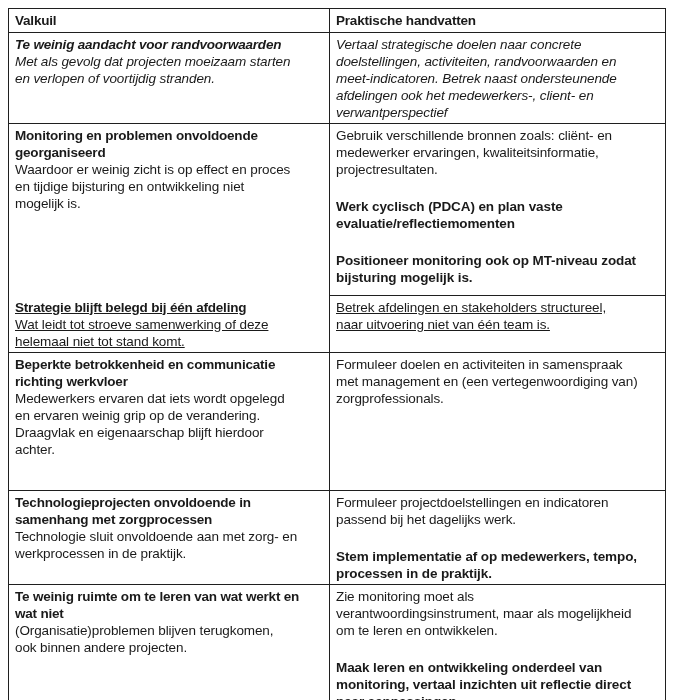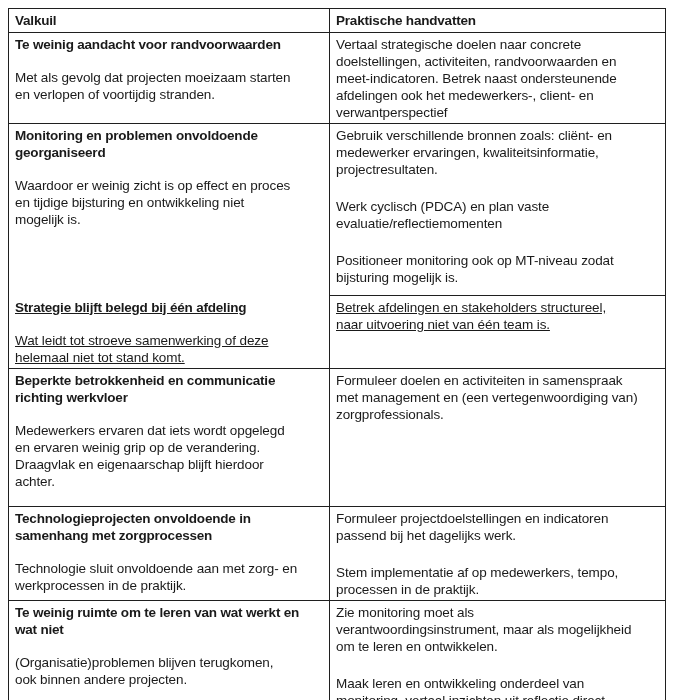--- a/index.html
+++ b/index.html
@@ -36,44 +36,44 @@
     line-height: 17px;
     letter-spacing: -0.1px;
     text-align: left;
     overflow: hidden;
   }
   .doc-table th {
     font-weight: bold;
     letter-spacing: -0.2px;
   }
   tr.h-header { height: 24px; }
-  tr.h-r1 { height: 91px; }
+  tr.h-r1 { height: 91px; font-style: italic; }
   tr.h-r2 { height: 172px; }
   tr.h-r3 { height: 57px; text-decoration: underline; }
   tr.h-r4 { height: 138px; }
   tr.h-r5 { height: 93px; }
   tr.h-r6 { height: 132px; }
   
   td.no-bottom { border-bottom-style: hidden; }
   td.no-top    { border-top-style: hidden; }
   .cell-title {
     font-weight: bold;
     letter-spacing: -0.2px;
     white-space: pre-line;
   }
   .cell-body {
     white-space: pre-line;
-    margin-top: 16px;
   }
   .doc-table p {
     margin: 0;
     white-space: pre-line;
   }
   .doc-table p + p {
     margin-top: 20px;
+    font-weight: bold;
   }
 </style>
 </head>
 <body>
 
 <div class="page">
   <table class="doc-table">
     <colgroup>
       <col class="c-left">
       <col class="c-right">

